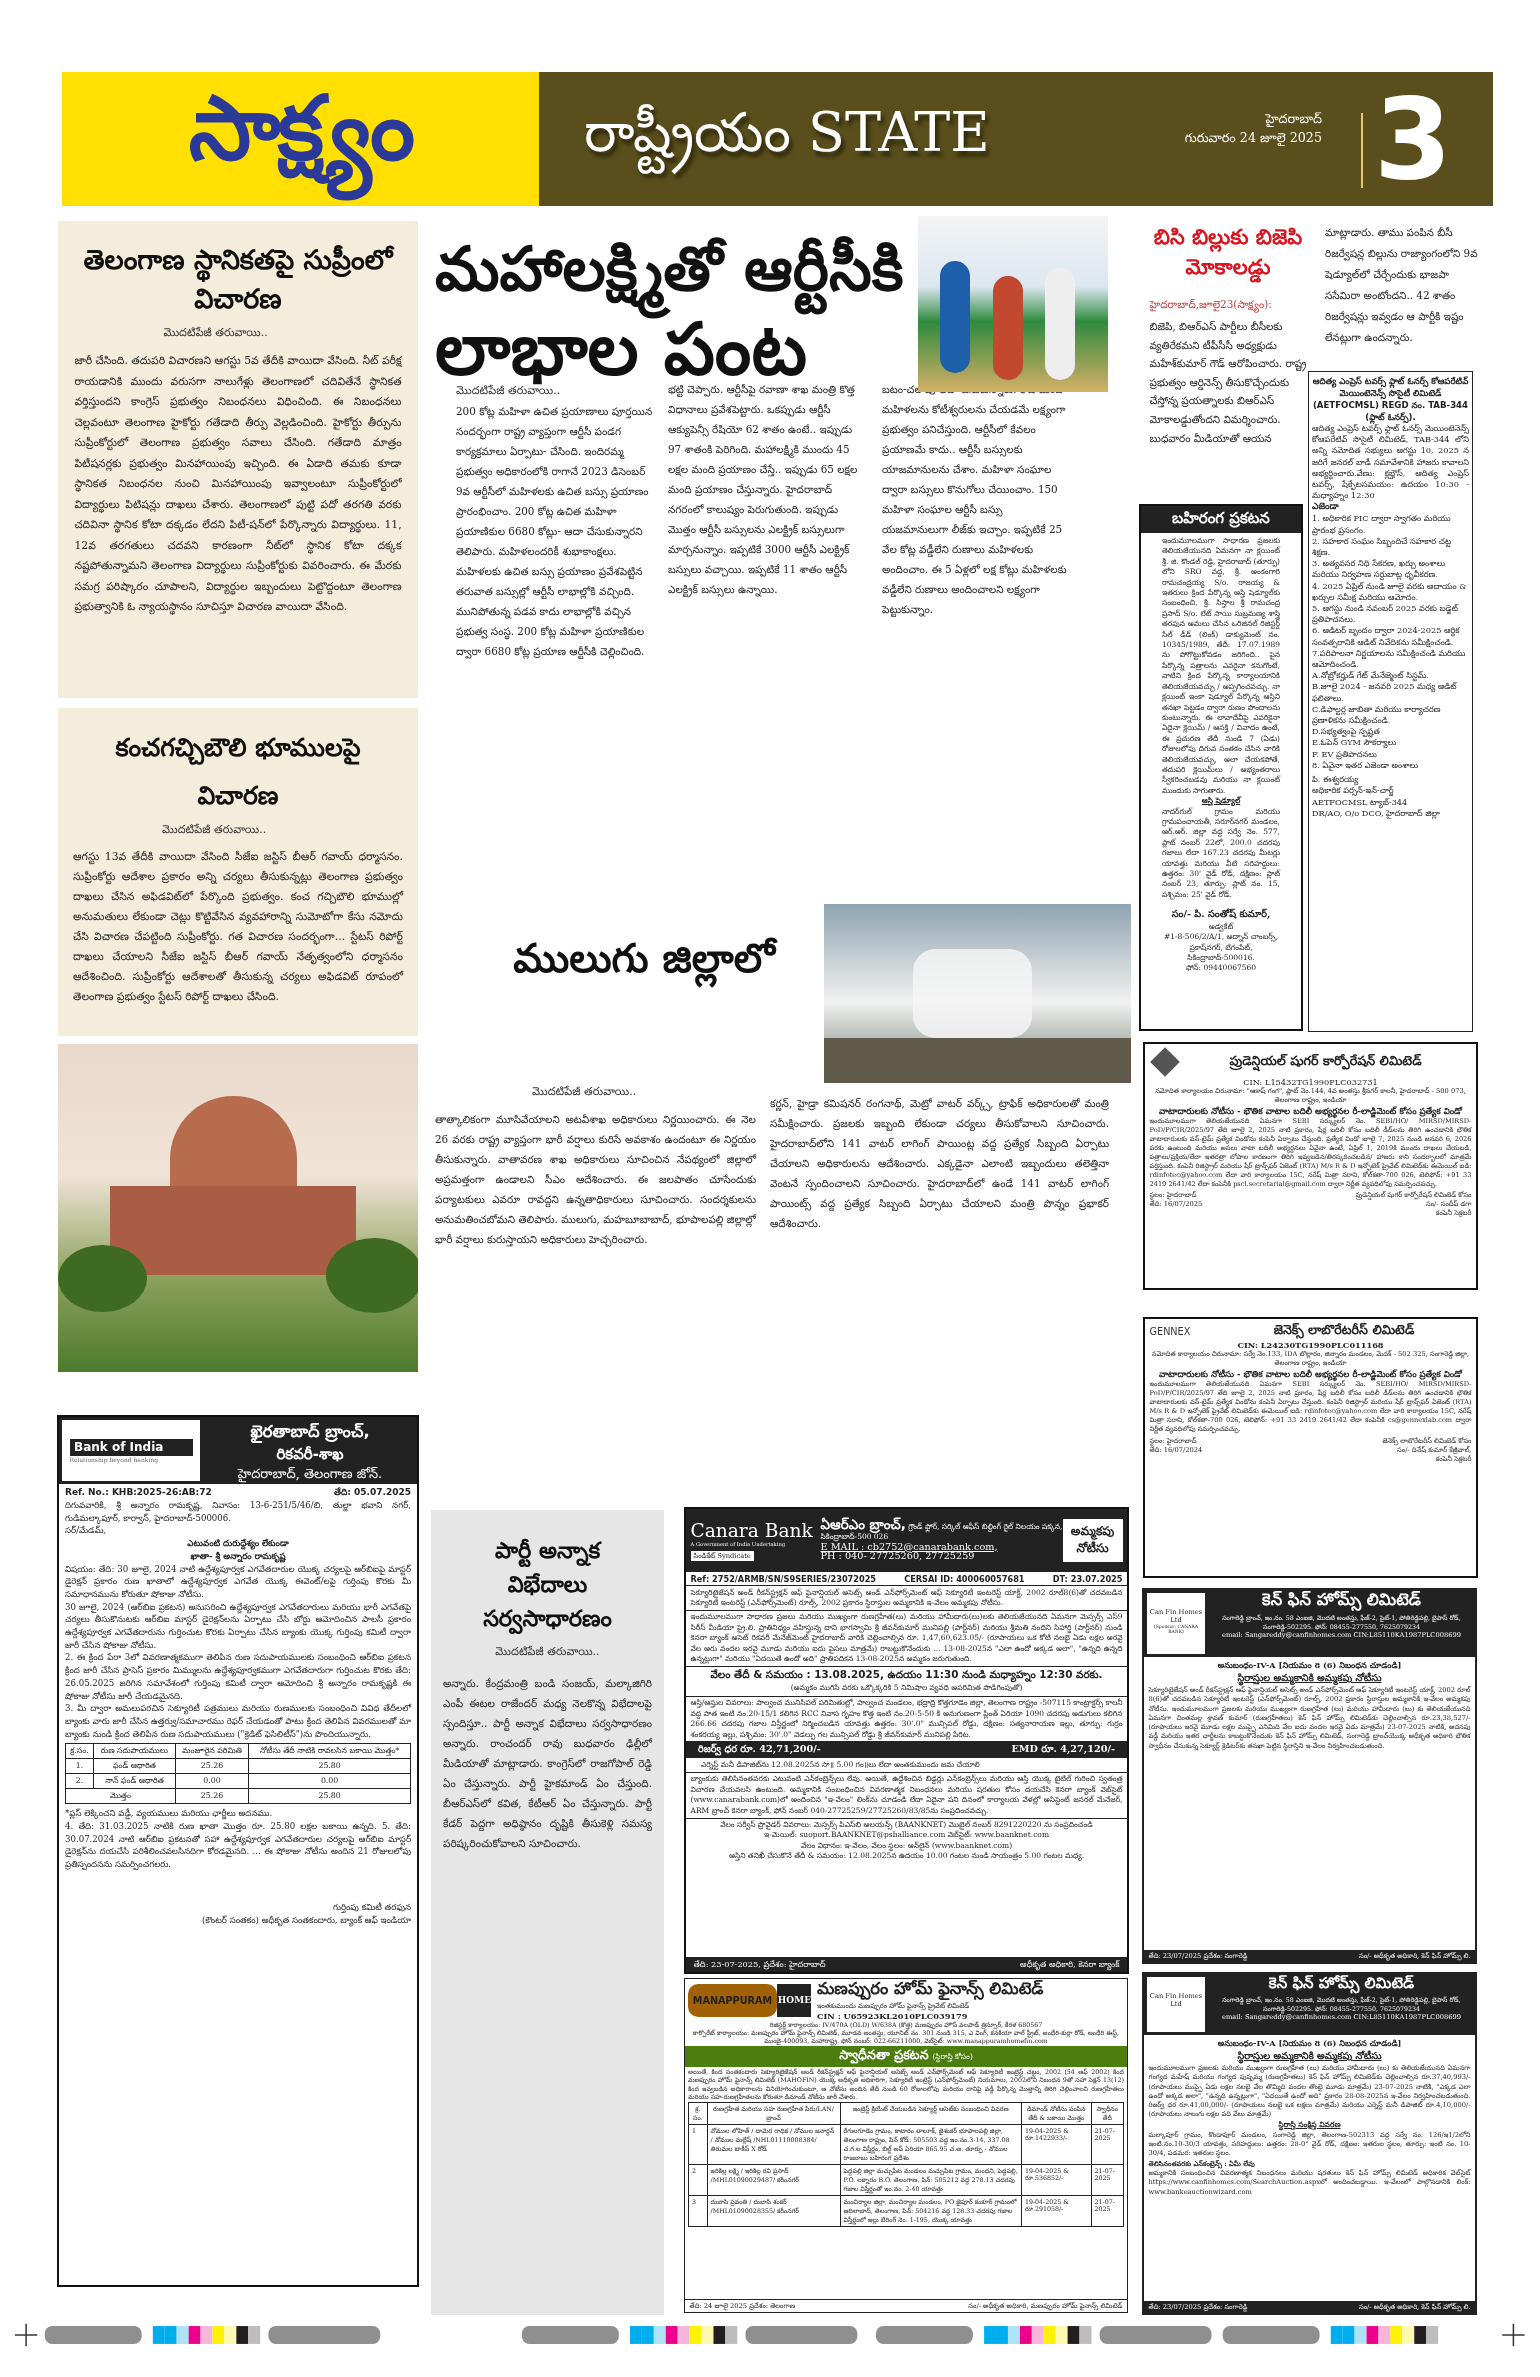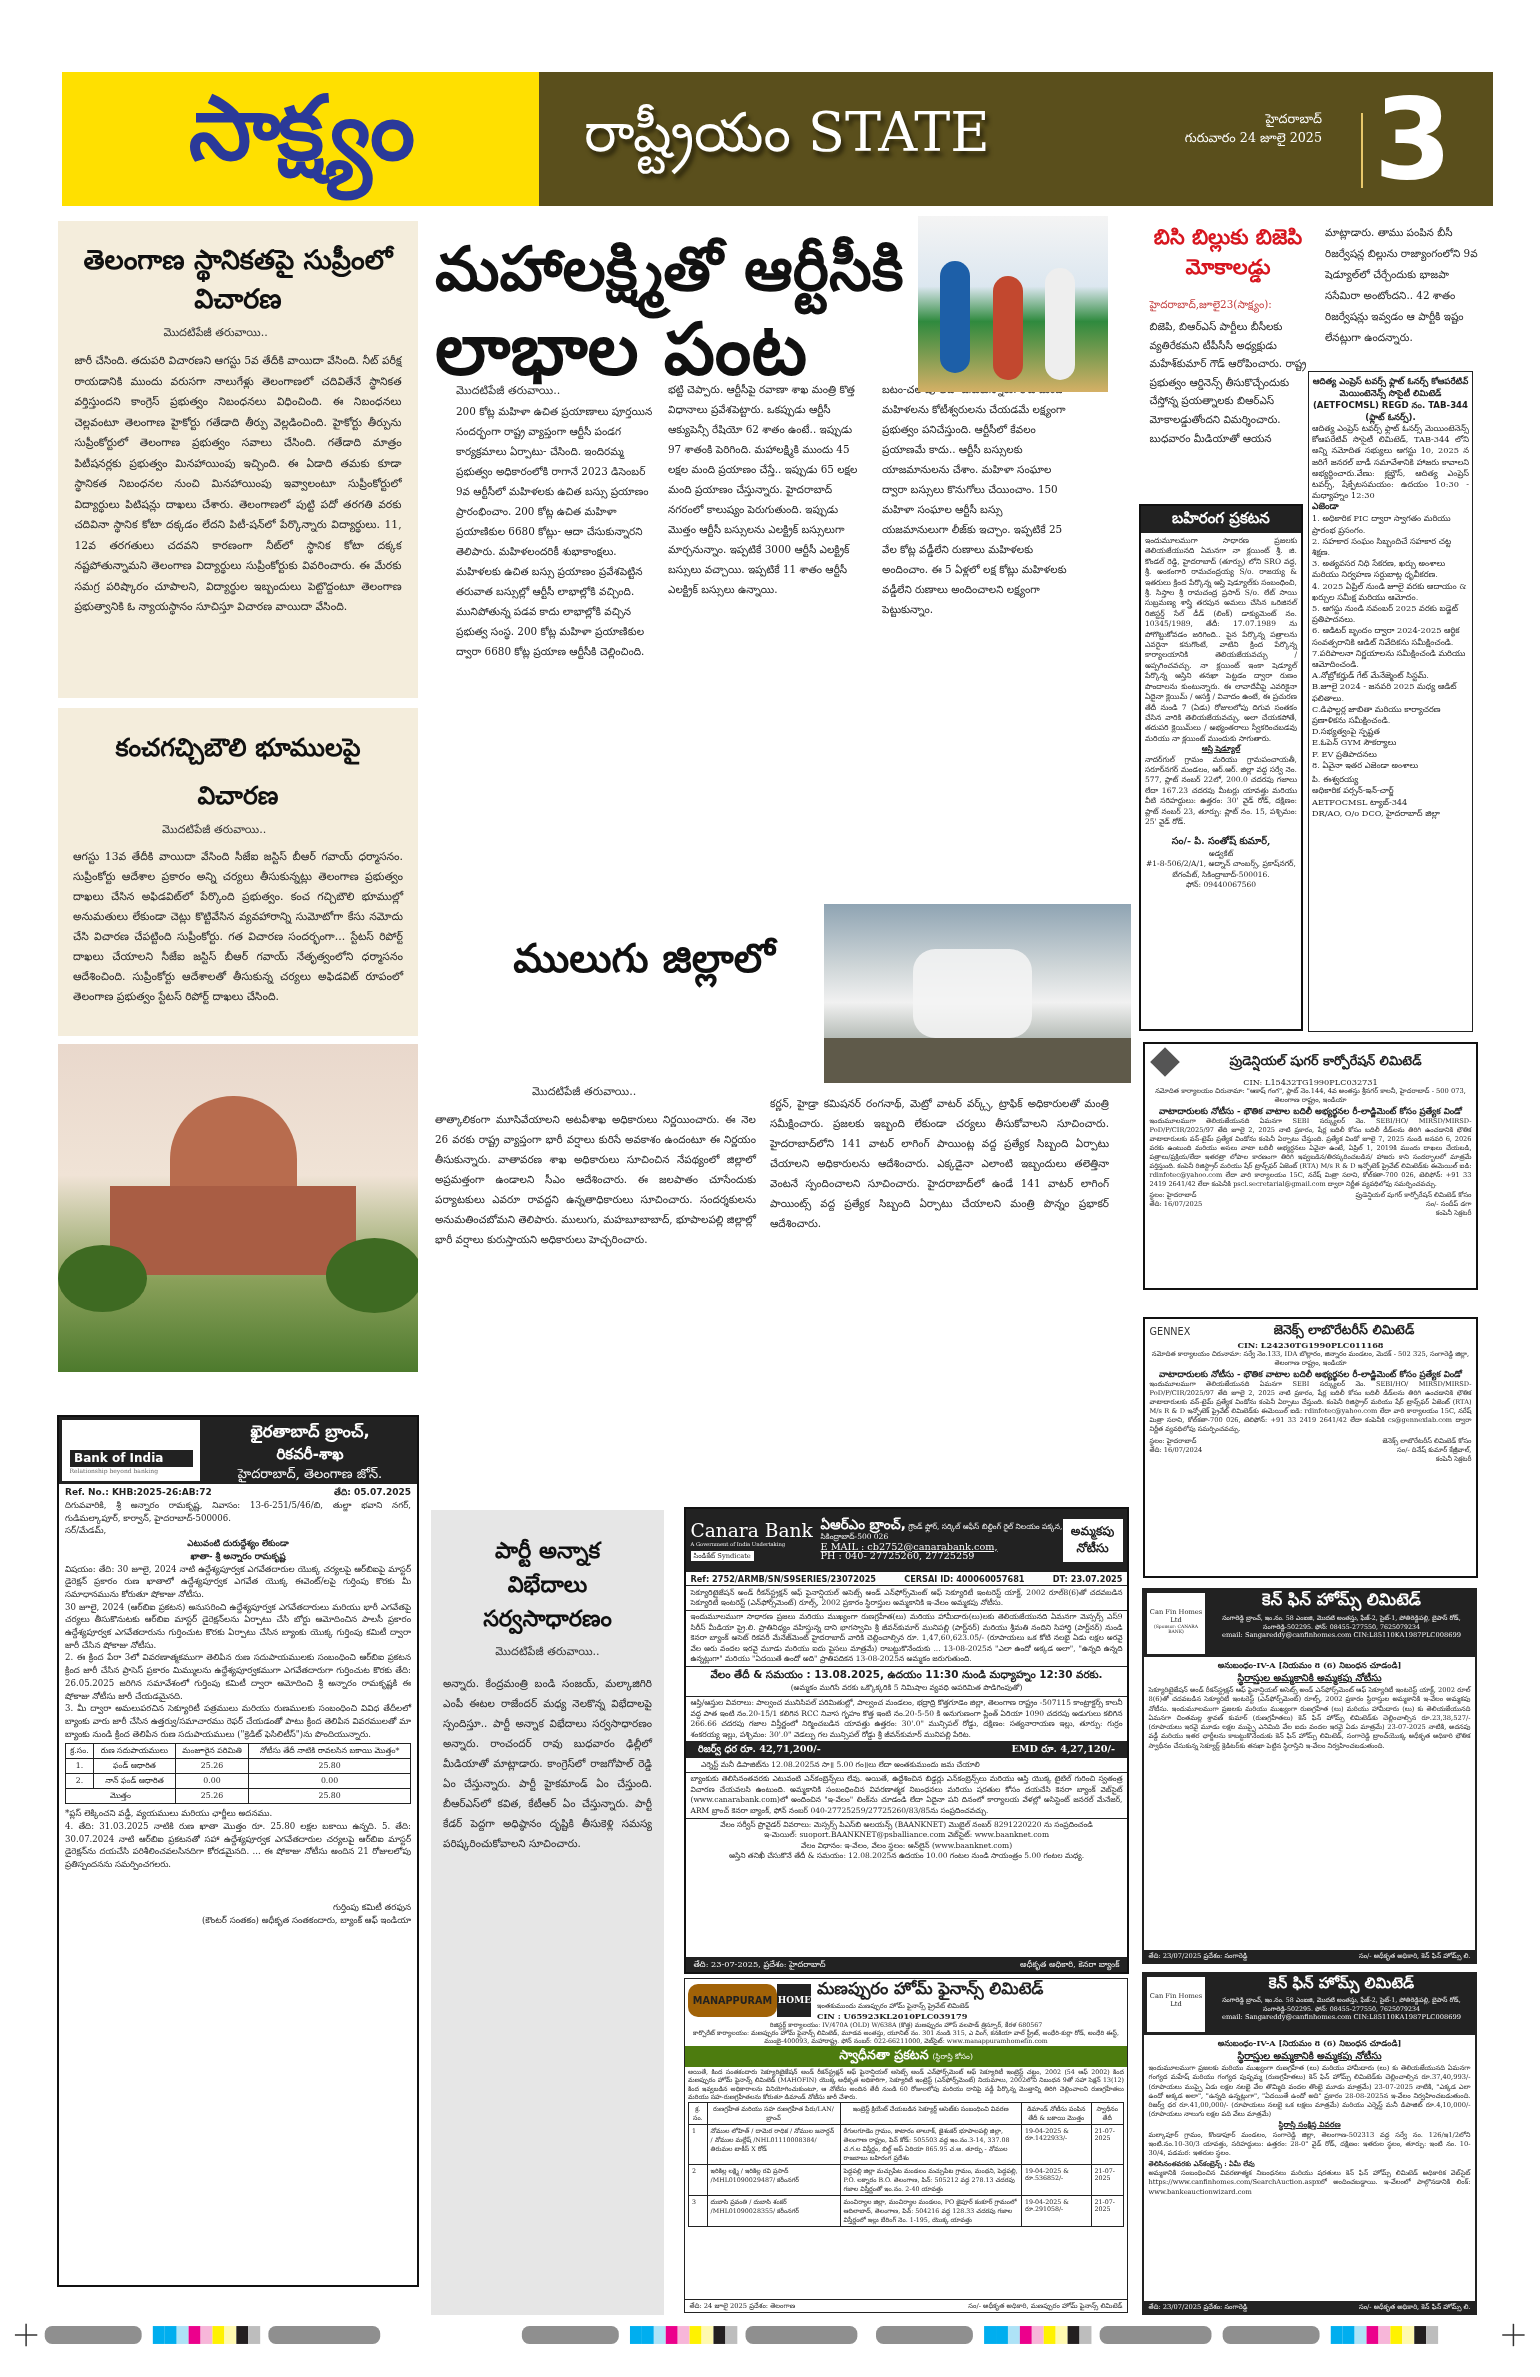--- a/index.html
+++ b/index.html
@@ -57,21 +57,21 @@
 
 <div class="abs photo" style="left:58px;top:1044px;width:360px;height:328px;background:linear-gradient(#e9d8cc 0%,#f0e3d6 40%,#8aa05a 72%,#4d7a2d 100%);">
   <div style="position:absolute;left:112px;top:52px;width:127px;height:97px;border-radius:63px 63px 0 0;background:#b86c4e;"></div>
   <div style="position:absolute;left:52px;top:142px;width:246px;height:89px;background:#a95d44;"></div>
   <div style="position:absolute;left:0;top:201px;width:89px;height:67px;border-radius:50%;background:#3e6a22;"></div>
   <div style="position:absolute;left:268px;top:194px;width:97px;height:75px;border-radius:50%;background:#3e6a22;"></div>
 </div>
 
 <div class="abs adbox" style="left:57px;top:1415px;width:362px;height:872px;">
   <div style="display:flex;height:67px;background:#222;">
-    <div style="width:138px;background:#fff;margin:3px;padding:7.5px;display:flex;flex-direction:column;justify-content:flex-end;">
+    <div style="width:138px;background:#fff;margin:3px;padding:7.5px;display:flex;flex-direction:column;justify-content:center;">
       <div style="background:#222;color:#fff;font-family:'DejaVu Sans',sans-serif;font-weight:bold;font-size:12px;padding:1.5px 4.5px;">Bank of India</div>
       <div style="font-size:6px;color:#666;">Relationship beyond banking</div>
     </div>
     <div style="flex:1;color:#fff;text-align:center;padding-top:4.5px;">
       <div style="font-family:'DejaVu Sans',sans-serif;font-weight:bold;font-size:16.4px;">ఖైరతాబాద్ బ్రాంచ్,</div>
       <div style="font-family:'DejaVu Sans',sans-serif;font-weight:bold;font-size:15px;">రికవరీ-శాఖ</div>
       <div style="font-size:13px;">హైదరాబాద్, తెలంగాణ జోన్.</div>
     </div>
   </div>
   <div style="padding:3px 6px;">
@@ -138,21 +138,21 @@
 
 <div class="abs" style="left:1142px;top:216px;width:350px;height:276px;">
   <div class="hl" style="position:absolute;left:7.5px;top:6px;width:157px;font-size:21px;line-height:30px;color:#d7161f;">బిసి బిల్లుకు బిజెపి మోకాలడ్డు</div>
   <div style="position:absolute;left:7.5px;top:82px;width:164px;font-size:10.4px;color:#c23b3b;">హైదరాబాద్,జూలై23(సాక్ష్యం):</div>
   <div class="body" style="position:absolute;left:7.5px;top:101px;width:157px;font-size:10.4px;line-height:18.6px;text-align:left;">బిజెపి, బిఆర్ఎస్ పార్టీలు బీసీలకు వ్యతిరేకమని టీపీసీసీ అధ్యక్షుడు మహేశ్‌కుమార్ గౌడ్ ఆరోపించారు. రాష్ట్ర ప్రభుత్వం ఆర్డినెన్స్ తీసుకొచ్చేందుకు చేస్తోన్న ప్రయత్నాలకు బిఆర్ఎస్ మోకాలడ్డుతోందని విమర్శించారు. బుధవారం మీడియాతో ఆయన</div>
   <div class="body" style="position:absolute;left:183px;top:6px;width:160px;font-size:10.4px;line-height:21px;text-align:left;">మాట్లాడారు. తాము పంపిన బీసీ రిజర్వేషన్ల బిల్లును రాజ్యాంగంలోని 9వ షెడ్యూల్‌లో చేర్చేందుకు భాజపా ససేమిరా అంటోందని.. 42 శాతం రిజర్వేషన్లు ఇవ్వడం ఆ పార్టీకి ఇష్టం లేనట్లుగా ఉందన్నారు.</div>
 </div>
 
 <div class="abs adbox" style="left:1139px;top:504px;width:164px;height:527px;">
   <div class="adhead" style="text-align:center;font-size:15px;padding:3px 0;">బహిరంగ ప్రకటన</div>
-  <div style="padding:3px 4px;">
+  <div style="padding:3px 21px;">
     <div class="tiny">ఇందుమూలముగా సాధారణ ప్రజలకు తెలియజేయునది ఏమనగా నా క్లయింట్ శ్రీ. జి. కొండల్ రెడ్డి, హైదరాబాద్ (తూర్పు) లోని SRO వద్ద, శ్రీ. అంకంగారి రామచంద్రయ్య S/o. రాజయ్య &amp; ఇతరులు క్రింద పేర్కొన్న ఆస్తి షెడ్యూల్‌కు సంబంధించి, శ్రీ. సిస్తాల శ్రీ రామచంద్ర ప్రసాద్ S/o. లేట్ సాయి సుబ్రమణ్య శాస్త్రి తరపున అమలు చేసిన ఒరిజినల్ రిజిస్టర్డ్ సేల్ డీడ్ (లింక్) డాక్యుమెంట్ నం. 10345/1989, తేదీ: 17.07.1989 ను పోగొట్టుకోవడం జరిగింది.. పైన పేర్కొన్న పత్రాలను ఎవరైనా కనుగొంటే, వాటిని క్రింద పేర్కొన్న కార్యాలయానికి తెలియజేయవచ్చు / అప్పగించవచ్చు. నా క్లయింట్ ఇంకా షెడ్యూల్ పేర్కొన్న ఆస్తిని తనఖా పెట్టడం ద్వారా రుణం పొందాలను కుంటున్నారు. ఈ లావాదేవీపై ఎవరికైనా ఏదైనా క్లెయిమ్ / ఆసక్తి / వివాదం ఉంటే, ఈ ప్రచురణ తేదీ నుండి 7 (ఏడు) రోజులలోపు దిగువ సంతకం చేసిన వారికి తెలియజేయవచ్చు, అలా చేయకపోతే, తదుపరి క్లెయిమ్‌లు / అభ్యంతరాలు స్వీకరించబడవు మరియు నా క్లయింట్ ముందుకు సాగుతారు.</div>
     <div class="tiny" style="text-align:center;text-decoration:underline;font-weight:bold;">ఆస్తి షెడ్యూల్</div>
     <div class="tiny">నాదర్‌గుల్ గ్రామం మరియు గ్రామపంచాయతీ, సరూర్‌నగర్ మండలం, ఆర్.ఆర్. జిల్లా వద్ద సర్వే నెం. 577, ప్లాట్ నంబర్ 22లో, 200.0 చదరపు గజాలు లేదా 167.23 చదరపు మీటర్లు యావత్తు మరియు వీటి సరిహద్దులు: ఉత్తరం: 30' వైడ్ రోడ్, దక్షిణం: ప్లాట్ నంబర్ 23, తూర్పు: ప్లాట్ నం. 15, పశ్చిమం: 25' వైడ్ రోడ్.</div>
     <div style="text-align:center;font-weight:bold;font-size:9.7px;margin-top:7.5px;">సం/- పి. సంతోష్ కుమార్,</div>
     <div class="tiny" style="text-align:center;">అడ్వకేట్</div>
     <div class="tiny" style="text-align:center;">#1-8-506/2/A/1, అద్నాన్ చాంబర్స్, ప్రకాష్‌నగర్, బేగంపేట్, సికింద్రాబాద్-500016.</div>
     <div class="tiny" style="text-align:center;">ఫోన్: 09440067560</div>
   </div>
 </div>
 

